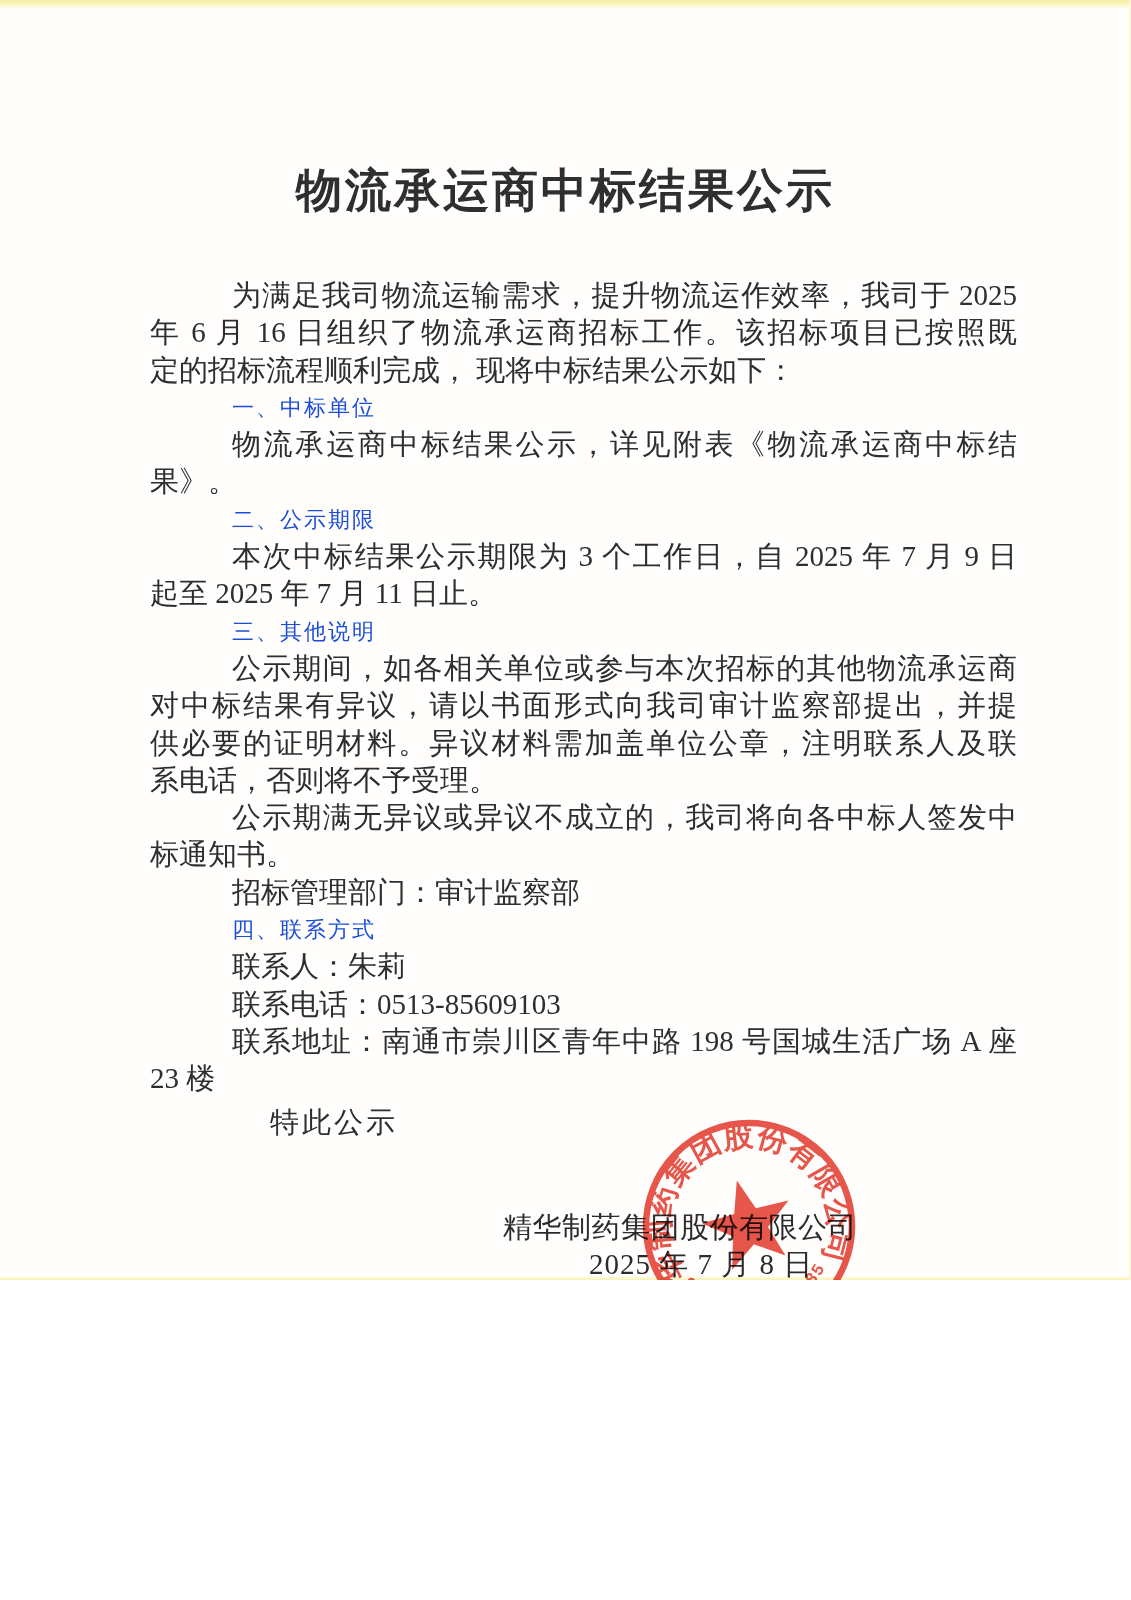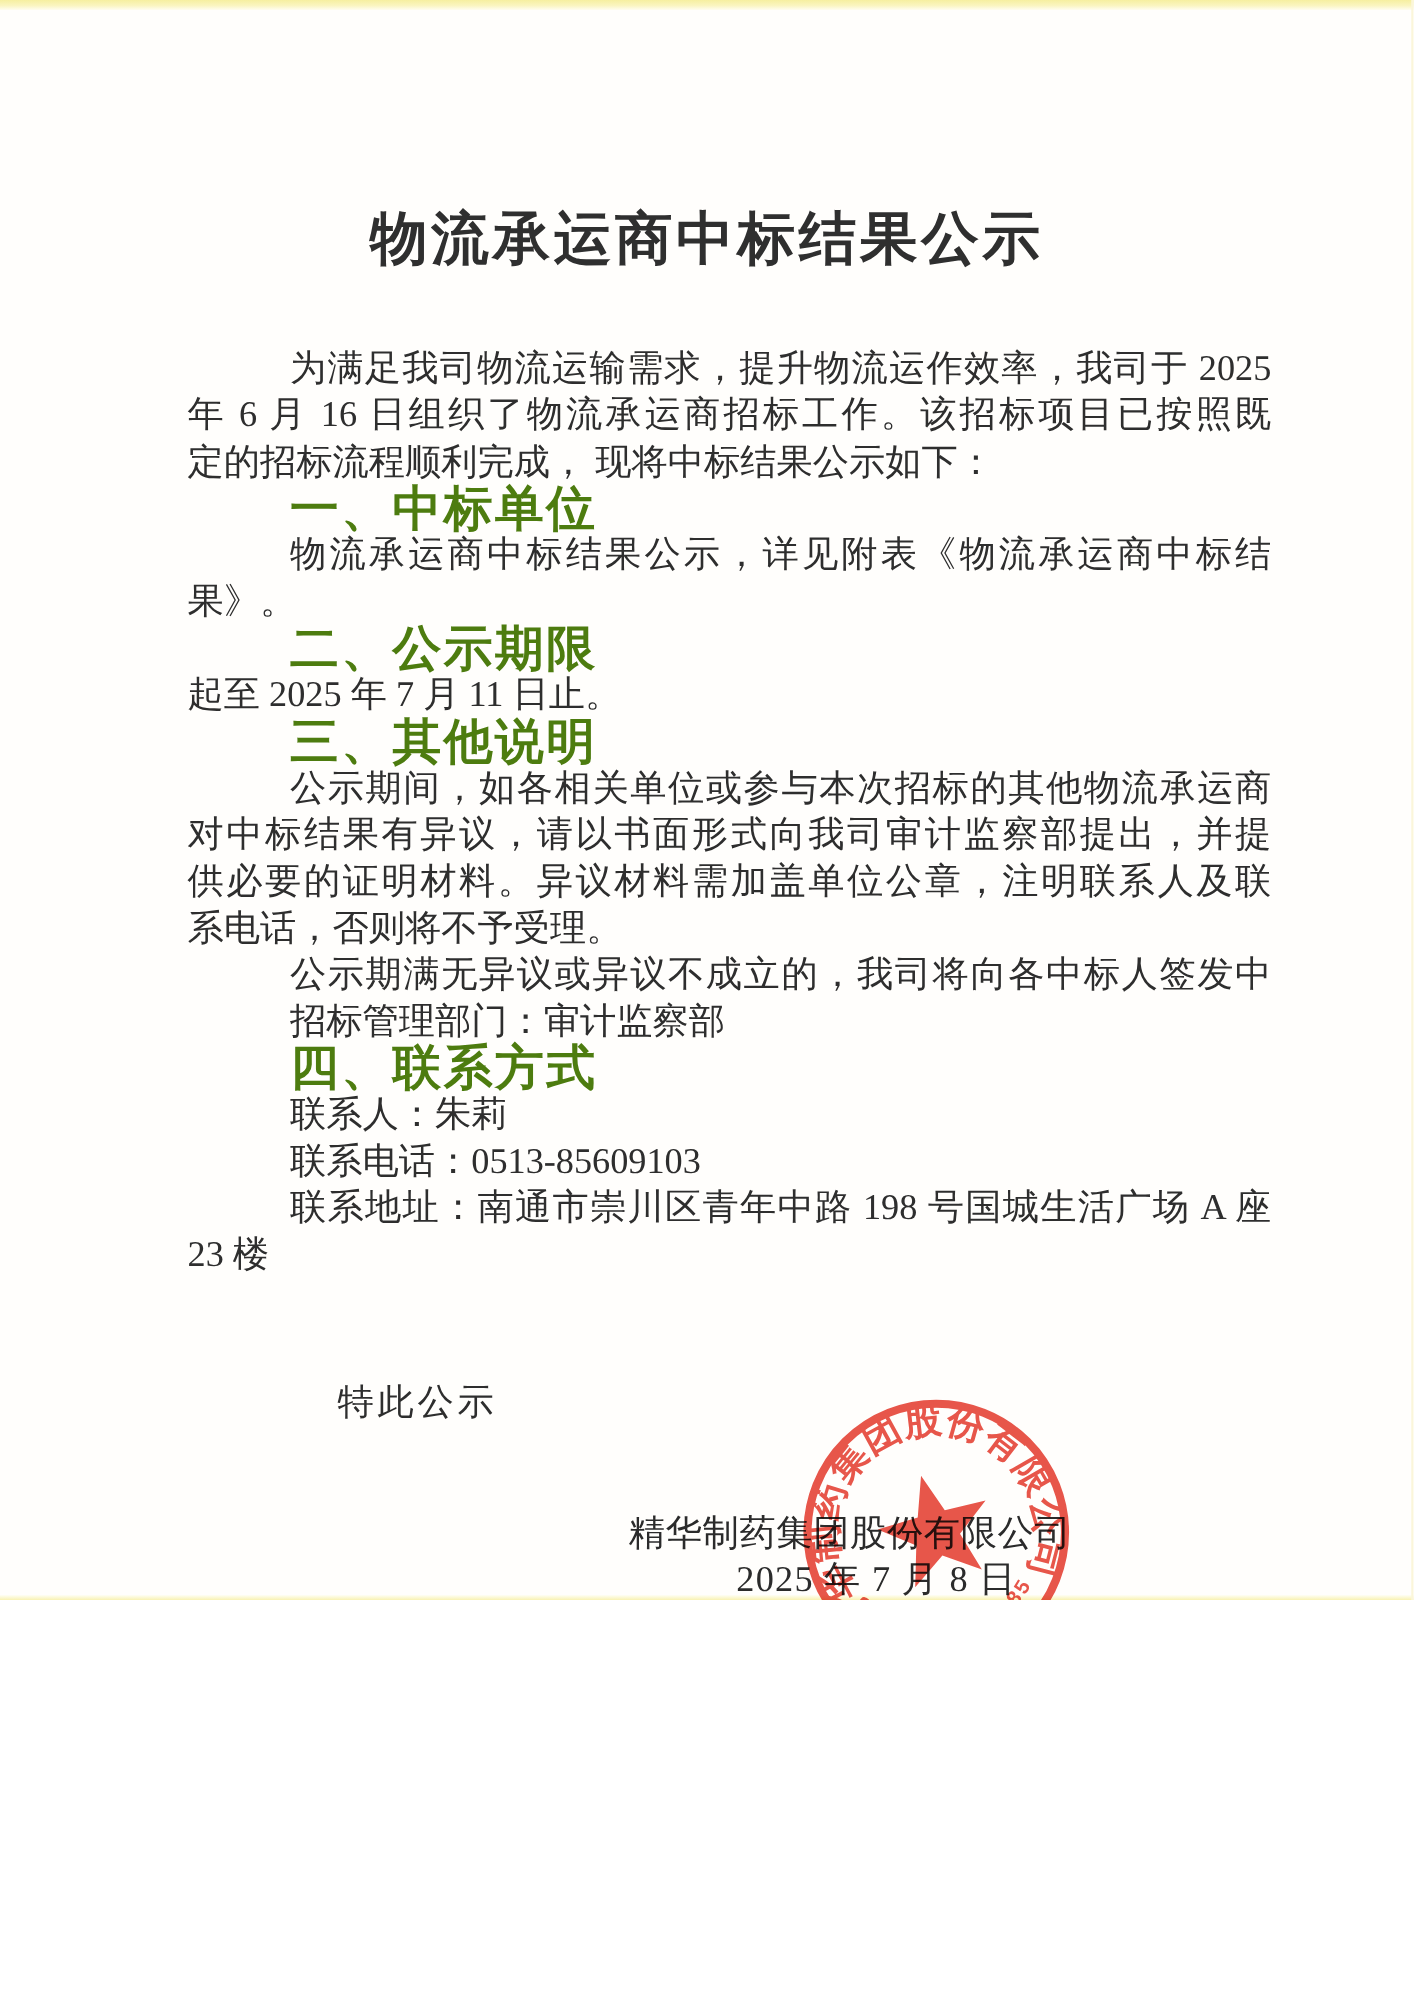--- a/index.html
+++ b/index.html
@@ -20,22 +20,22 @@
   }
 
   .bodytext{position:absolute;left:150px;top:277px;width:867px;font-size:29px;}
   .bodytext .ln{
     width:867px;height:37.3px;line-height:37.3px;box-sizing:border-box;
     white-space:nowrap;overflow:visible;
   }
   .bodytext .ln.j{white-space:normal;text-align:justify;text-align-last:justify;}
   .bodytext .ln.ind{padding-left:82px;}
   .bodytext .ln.h{
-    font-family:"Liberation Sans",sans-serif;font-weight:bold;
-    letter-spacing:2px;font-size:39px;color:#4d7c0f;
+    font-family:"Liberation Sans",sans-serif;font-weight:normal;
+    letter-spacing:2px;font-size:22px;color:#1d4ed8;
   }
 
   .closing{position:absolute;left:270px;top:1103px;font-size:29px;letter-spacing:3px;height:38px;line-height:38px;}
 
   .sig-company{position:absolute;left:503px;top:1208px;font-size:29px;letter-spacing:0.5px;height:38px;line-height:38px;color:#2b2b2b;}
   .sig-date{position:absolute;left:589px;top:1245px;font-size:29px;letter-spacing:1px;height:38px;line-height:38px;color:#2b2b2b;}
 
   .stamp{
     position:absolute;left:628px;top:1105px;width:242px;height:242px;
     mix-blend-mode:multiply;opacity:.92;filter:blur(.3px);
@@ -57,27 +57,29 @@
   <div class="title">物流承运商中标结果公示</div>
 
   <div class="bodytext">
     <div class="ln j ind">为满足我司物流运输需求，提升物流运作效率，我司于 2025</div>
     <div class="ln j">年 6 月 16 日组织了物流承运商招标工作。该招标项目已按照既</div>
     <div class="ln">定的招标流程顺利完成， 现将中标结果公示如下：</div>
     <div class="ln h ind">一、中标单位</div>
     <div class="ln j ind">物流承运商中标结果公示，详见附表《物流承运商中标结</div>
     <div class="ln">果》。</div>
     <div class="ln h ind">二、公示期限</div>
+    <div class="ln j ind">本次中标结果公示期限为 3 个工作日，自 2025 年 7 月 9 日</div>
     <div class="ln">起至 2025 年 7 月 11 日止。</div>
     <div class="ln h ind">三、其他说明</div>
     <div class="ln j ind">公示期间，如各相关单位或参与本次招标的其他物流承运商</div>
     <div class="ln j">对中标结果有异议，请以书面形式向我司审计监察部提出，并提</div>
     <div class="ln j">供必要的证明材料。异议材料需加盖单位公章，注明联系人及联</div>
     <div class="ln">系电话，否则将不予受理。</div>
     <div class="ln j ind">公示期满无异议或异议不成立的，我司将向各中标人签发中</div>
+    <div class="ln">标通知书。</div>
     <div class="ln ind">招标管理部门：审计监察部</div>
     <div class="ln h ind">四、联系方式</div>
     <div class="ln ind">联系人：朱莉</div>
     <div class="ln ind">联系电话：0513-85609103</div>
     <div class="ln j ind">联系地址：南通市崇川区青年中路 198 号国城生活广场 A 座</div>
     <div class="ln">23 楼</div>
   </div>
 
   <div class="closing">特此公示</div>
 

